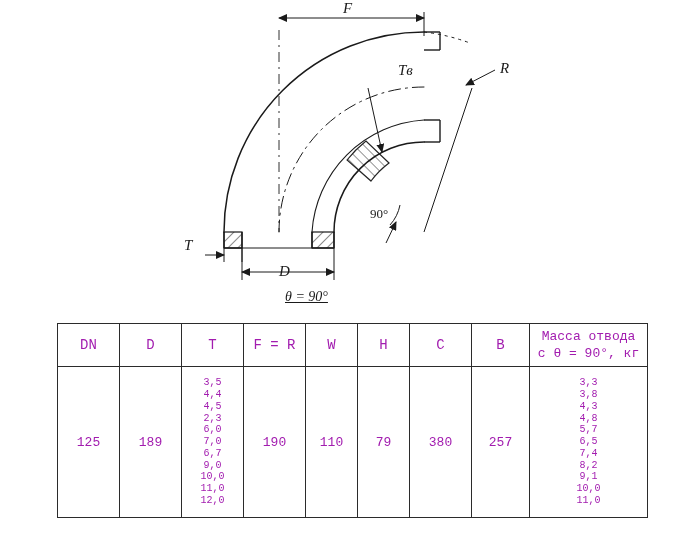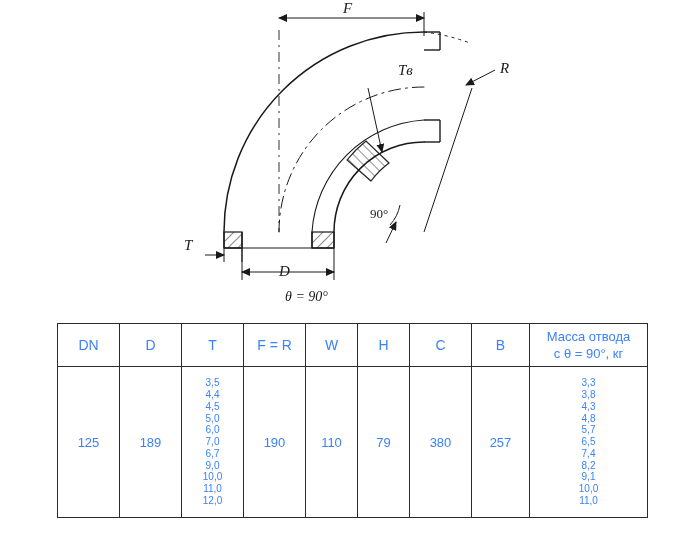--- a/index.html
+++ b/index.html
@@ -35,23 +35,23 @@
   .lbl.plain { font-style: normal; }
 
   
   #spec-table {
     position: absolute;
     left: 57px;
     top: 323px;
     width: 590px;
     border-collapse: collapse;
     table-layout: fixed;
-    font-family: Liberation Sans, sans-serif;
+    font-family: Liberation Mono, monospace;
     font-size: 13px;
-    color: #3b82f6;
+    color: #a21caf;
   }
   #spec-table td, #spec-table th {
     border: 1px solid #2b2b2b;
     text-align: center;
     vertical-align: middle;
     font-weight: normal;
     padding: 0;
   }
   #spec-table thead th {
     height: 42px;
@@ -189,21 +189,21 @@
     <line x1="242" y1="255" x2="258" y2="255" marker-start="url(#arrHs)" opacity="0"></line>
   </g>
 </svg>
 
 <div class="lbl" style="left:343px; top:0px;">F</div>
 <div class="lbl" style="left:500px; top:60px;">R</div>
 <div class="lbl" style="left:358px; top:62px;margin-left:40px;">Tв</div>
 <div class="lbl plain" style="left:370px; top:190px; font-size:13px;margin-top:16px;">90°</div>
 <div class="lbl" style="left:184px; top:237px;">T</div>
 <div class="lbl" style="left:279px; top:263px;">D</div>
-<div class="lbl" style="left:285px; top:289px; font-size:14px;">θ = 90°</div>
+<div class="lbl" style="left:285px; top:289px; font-size:14px;text-decoration:underline;">θ = 90°</div>
 
 <table id="spec-table">
   <colgroup>
     <col style="width:62px">
     <col style="width:62px">
     <col style="width:62px">
     <col style="width:62px">
     <col style="width:52px">
     <col style="width:52px">
     <col style="width:62px">
@@ -227,21 +227,21 @@
     </tr>
   </thead>
   <tbody>
     <tr>
       <td>125</td>
       <td>189</td>
       <td>
           <span class="stack">3,5</span>
           <span class="stack">4,4</span>
           <span class="stack">4,5</span>
-          <span class="stack">5,0</span>
+          <span class="stack">2,3</span>
           <span class="stack">6,0</span>
           <span class="stack">7,0</span>
           <span class="stack">6,7</span>
           <span class="stack">9,0</span>
           <span class="stack">10,0</span>
           <span class="stack">11,0</span>
           <span class="stack">12,0</span>
         </td>
       <td>190</td>
       <td>110</td>

